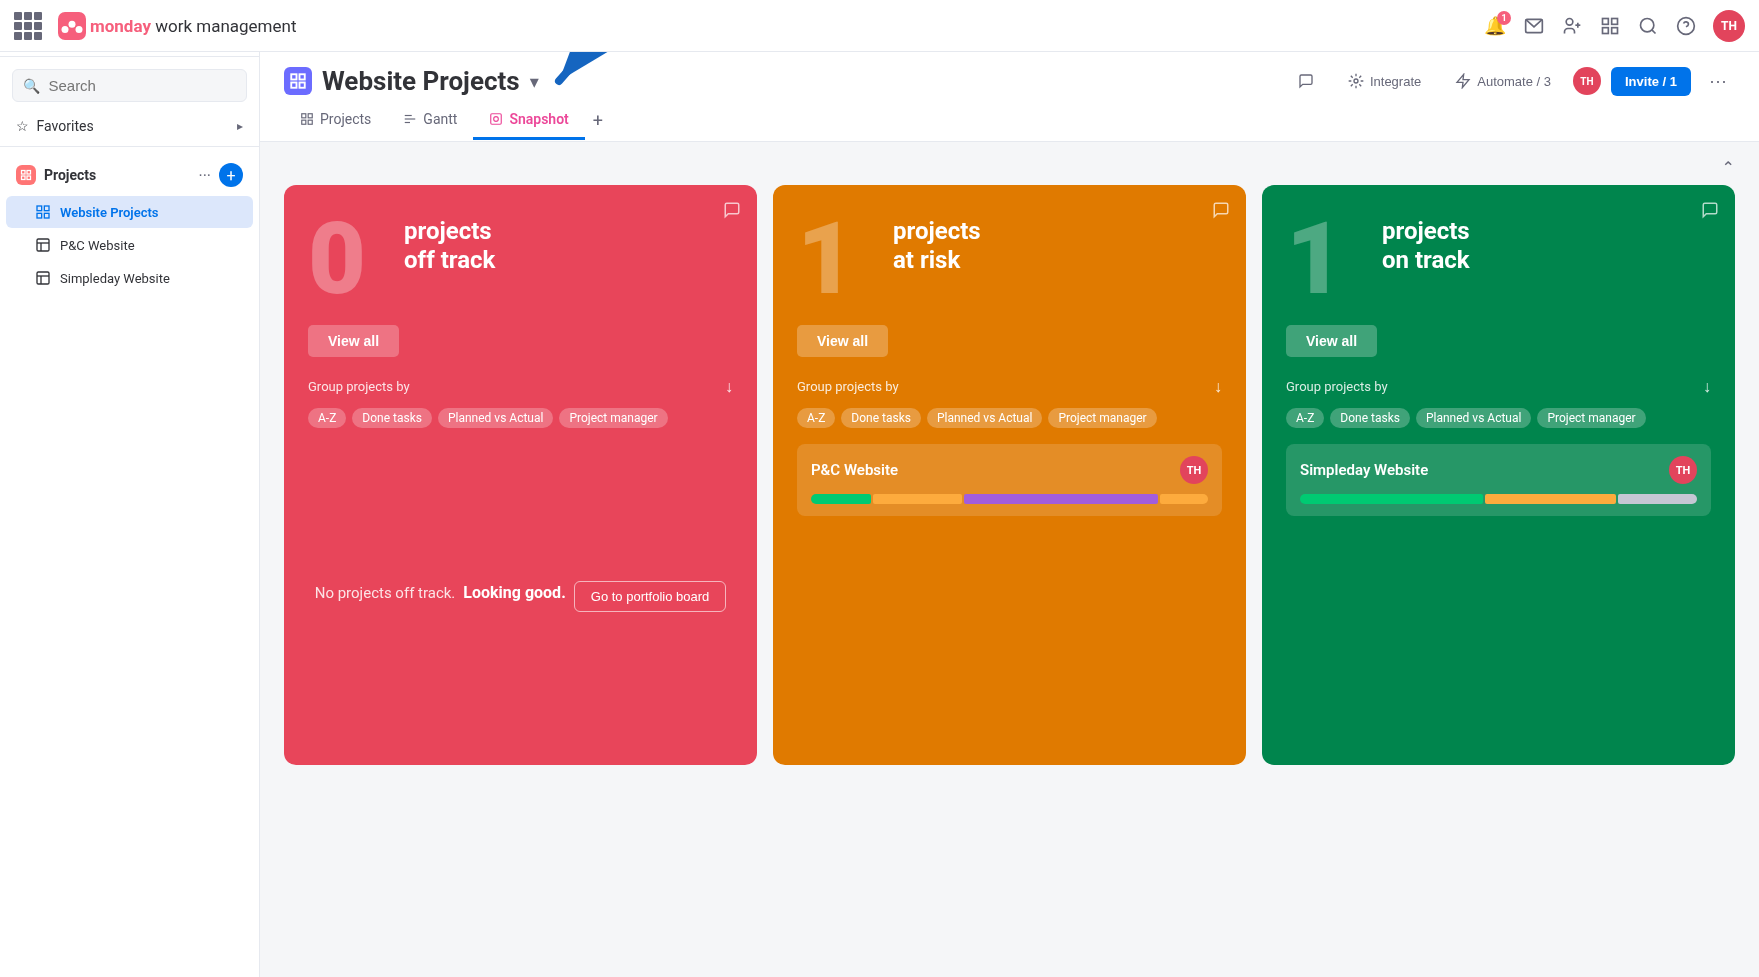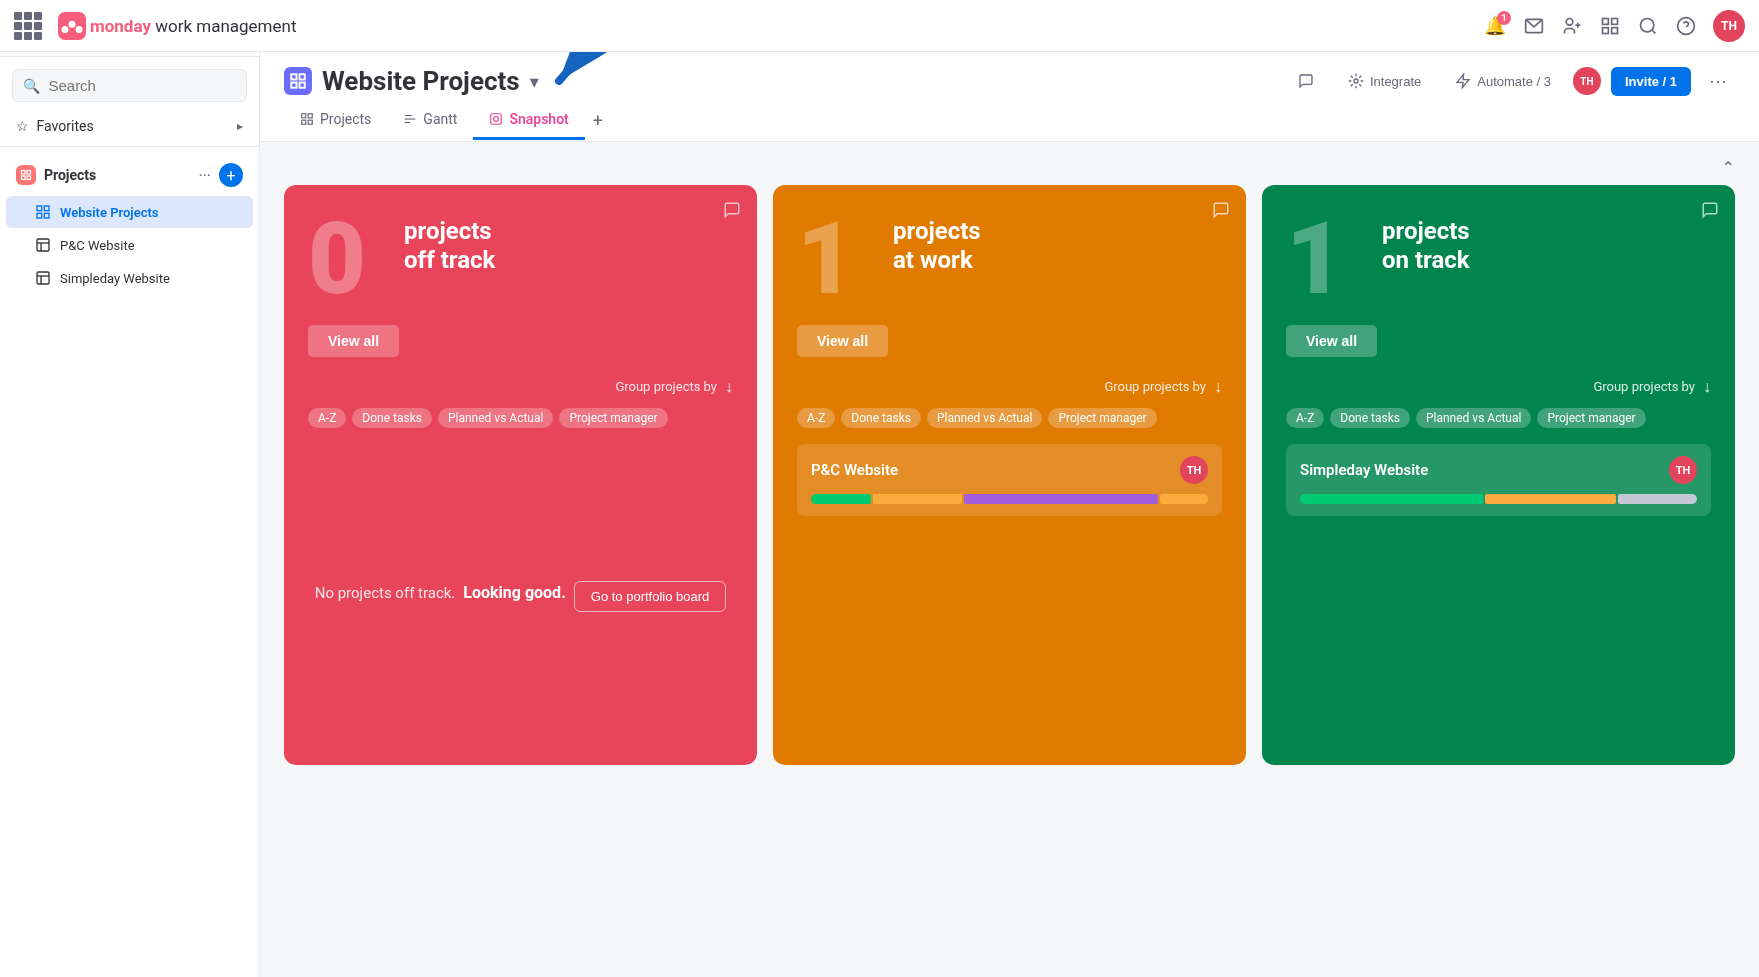--- a/index.html
+++ b/index.html
@@ -68,21 +68,21 @@
 
     .card-top { display: flex; align-items: flex-start; gap: 16px; margin-bottom: 16px; }
     .card-big-number { font-size: 100px; font-weight: 900; color: rgba(255,255,255,0.3); line-height: 1; min-width: 80px; }
     .card-label { display: flex; flex-direction: column; padding-top: 8px; }
     .card-label-text { font-size: 24px; font-weight: 700; color: #fff; line-height: 1.2; }
     .card-comment-icon { position: absolute; top: 16px; right: 16px; color: rgba(255,255,255,0.7); cursor: pointer; }
 
     .view-all-btn { display: inline-block; background: rgba(255,255,255,0.25); color: #fff; border: none; border-radius: 5px; padding: 8px 20px; font-size: 14px; font-weight: 600; cursor: pointer; margin-bottom: 20px; width: fit-content; }
 
     .group-by-row { display: flex; align-items: center; gap: 8px; margin-bottom: 12px; }
-    .group-by-label { font-size: 13px; color: rgba(255,255,255,0.85); flex: 1; text-align: right; }
+    .group-by-label { font-size: 13px; color: rgba(255,255,255,0.85); flex: 1; }
     .group-by-sort { color: rgba(255,255,255,0.85); font-size: 16px; cursor: pointer; }
     .group-tag { background: rgba(255,255,255,0.25); color: #fff; border-radius: 12px; padding: 3px 10px; font-size: 12px; cursor: pointer; }
 
     
     .project-subcard { background: rgba(255,255,255,0.15); border-radius: 8px; padding: 12px 14px; }
     .project-subcard-header { display: flex; align-items: center; justify-content: space-between; margin-bottom: 10px; }
     .project-subcard-name { font-size: 15px; font-weight: 600; color: #fff; }
     .project-subcard-avatar { width: 28px; height: 28px; border-radius: 50%; background: #e2445c; display: flex; align-items: center; justify-content: center; color: #fff; font-size: 11px; font-weight: 700; }
 
     
@@ -365,21 +365,21 @@
             <span class="empty-bold">Looking good.</span>
             <button class="portfolio-btn">Go to portfolio board</button>
           </div>
         </div>
 
         <div class="status-card orange">
           <div class="card-top">
             <div class="card-big-number">1</div>
             <div class="card-label">
               <span class="card-label-text">projects</span>
-              <span class="card-label-text">at work</span>
+              <span class="card-label-text">at risk</span>
             </div>
           </div>
           <div class="card-comment-icon">
             <svg width="18" height="18" viewBox="0 0 24 24" fill="none" stroke="currentColor" stroke-width="2">
                 <path d="M21 15a2 2 0 0 1-2 2H7l-4 4V5a2 2 0 0 1 2-2h14a2 2 0 0 1 2 2z"></path>
               </svg>
           </div>
           <button class="view-all-btn">View all</button>
           <div class="group-by-row">
             <span class="group-by-label">Group projects by</span>

